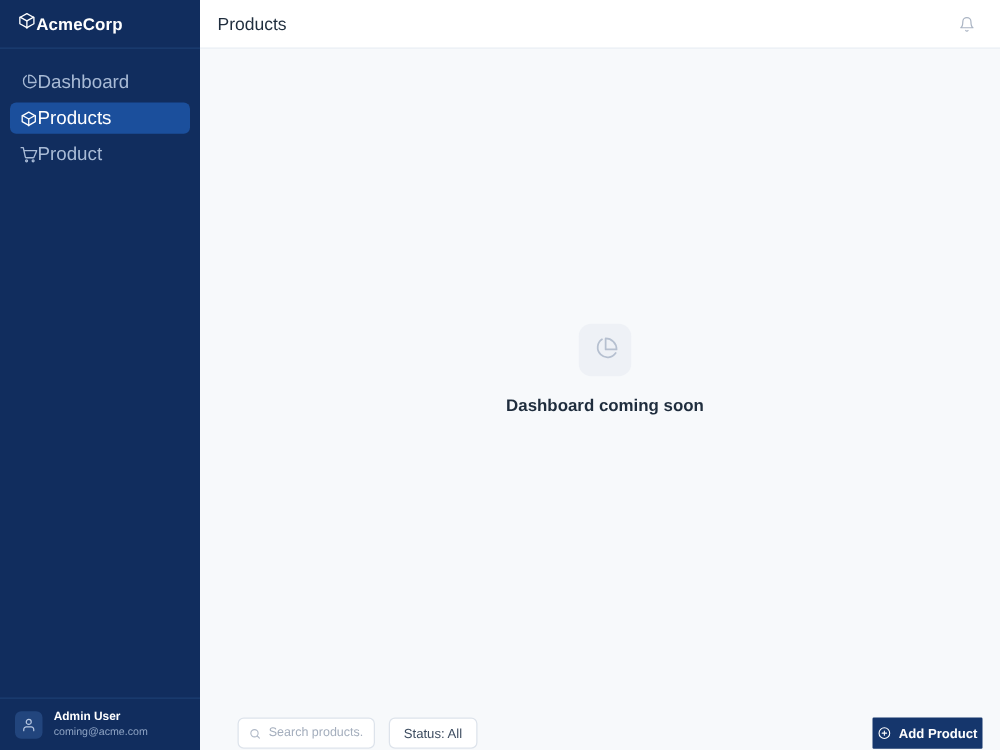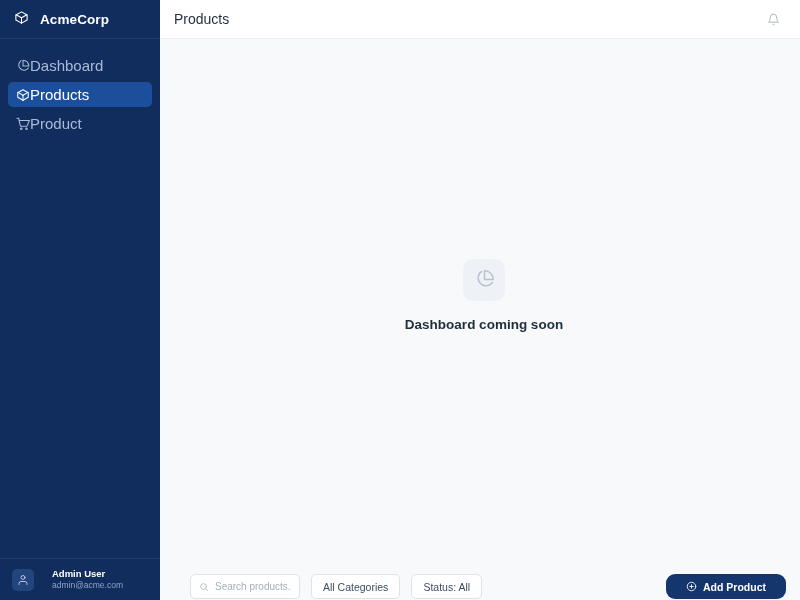--- a/index.html
+++ b/index.html
@@ -15,21 +15,21 @@
   
   .sidebar {
     width:160px; height:600px;
     background:#112d5e;
     display:flex; flex-direction:column;
     flex:0 0 160px;
     position:relative;
   }
   .sidebar-brand {
     height:39px;
-    display:flex; align-items:center; gap:11px;
+    display:flex; align-items:center; gap:0;
     padding:0 4px 0 14px;
     border-bottom:1px solid #1d3f73;
   }
   .brand-name {
     color:#ffffff; font-size:13.5px; font-weight:bold;
     letter-spacing:0.1px;
   }
   .nav { padding:14px 8px 0 8px; display:flex; flex-direction:column; gap:4px; }
   .nav-item {
     display:flex; align-items:center; 
@@ -43,21 +43,21 @@
     color:#ffffff;
   }
   .nav-item .ico { display:flex; width:14px; height:14px; flex:0 0 14px; }
   .nav-item svg { width:14px; height:14px; display:block; }
 
   .sidebar-spacer { flex:1 1 auto; }
 
   .sidebar-user {
     border-top:1px solid #1d3f73;
     padding:10px 12px;
-    display:flex; align-items:center; gap:18px;
+    display:flex; align-items:center; gap:9px;
     height:42px;
   }
   .avatar {
     width:22px; height:22px; flex:0 0 22px;
     border-radius:5px;
     background:#22457d;
     display:flex; align-items:center; justify-content:center;
   }
   .avatar svg { width:12px; height:12px; display:block; }
   .user-meta { display:flex; flex-direction:column; gap:1px; min-width:0; }
@@ -147,23 +147,23 @@
     border-radius:5px;
     display:flex; align-items:center;
     padding:0 11px;
     font-size:10.5px; color:#3d4c60;
     cursor:pointer; white-space:nowrap;
   }
   .toolbar-spacer { flex:1 1 auto; }
   .add-btn {
     height:25px;
     background:#15366c;
-    border:none; border-radius:9px;
+    border:none; border-radius:1px;
     display:flex; align-items:center; gap:6px;
-    padding:0 20px;
+    padding:0 4px;
     color:#ffffff; font-size:10.5px; font-weight:bold;
     cursor:pointer; white-space:nowrap;
     font-family:"Liberation Sans", sans-serif;
   }
   .add-btn svg { width:11px; height:11px; flex:0 0 11px; display:block; }
 </style>
 </head>
 <body>
 
 <div class="app">
@@ -221,21 +221,21 @@
 
     <div class="sidebar-user">
       <span class="avatar">
         <svg viewBox="0 0 24 24" fill="none" stroke="#b9c9e4" stroke-width="1.9" stroke-linecap="round" stroke-linejoin="round">
           <path d="M20 21v-2a4 4 0 0 0-4-4H8a4 4 0 0 0-4 4v2"></path>
           <circle cx="12" cy="7" r="4"></circle>
         </svg>
       </span>
       <span class="user-meta">
         <span class="user-name">Admin User</span>
-        <span class="user-mail">admin@acme.com</span>
+        <span class="user-mail">coming@acme.com</span>
       </span>
     </div>
 
   </aside>
 
   <section class="main">
 
     <header class="topbar">
       <h1 class="page-title">Products</h1>
       <div class="topbar-spacer"></div>
@@ -262,21 +262,20 @@
       <div class="toolbar">
 
         <div class="search-box">
           <svg viewBox="0 0 24 24" fill="none" stroke="#b0b9c7" stroke-width="2.1" stroke-linecap="round" stroke-linejoin="round">
             <circle cx="11" cy="11" r="7"></circle>
             <path d="M20.5 20.5l-4.2-4.2"></path>
           </svg>
           <input class="search-input" type="text" placeholder="Search products..." style="">
         </div>
 
-        <div class="filter-btn">All Categories</div>
 
         <div class="filter-btn">Status: All</div>
 
         <div class="toolbar-spacer"></div>
 
         <button class="add-btn">
           <svg viewBox="0 0 24 24" fill="none" stroke="#ffffff" stroke-width="1.9" stroke-linecap="round" stroke-linejoin="round">
             <circle cx="12" cy="12" r="9.3"></circle>
             <path d="M12 8.2v7.6"></path>
             <path d="M8.2 12h7.6"></path>

